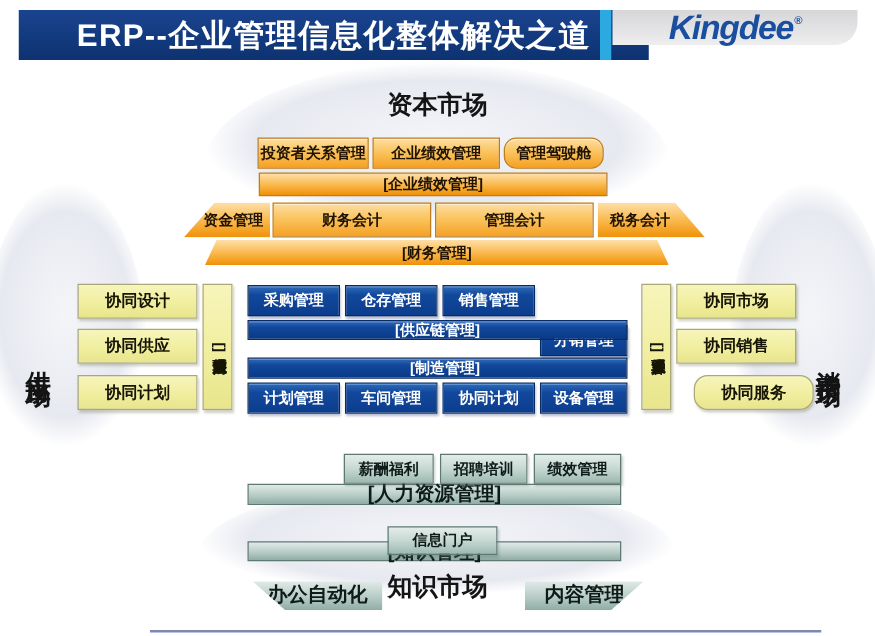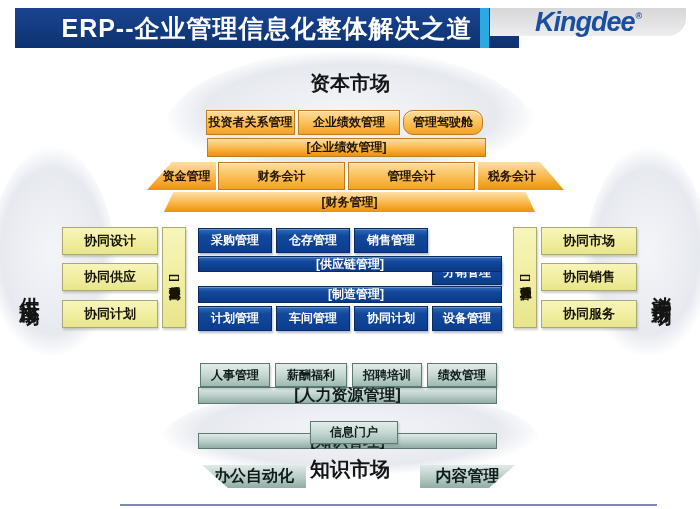--- a/index.html
+++ b/index.html
@@ -129,36 +129,35 @@
   <div class="abs bar-orange bar-fin" style="left:164px;top:192px;width:371px;height:20px;">[财务管理]</div>
 
   <div class="abs btn-yellow" style="left:62px;top:227px;width:96px;height:28px;">协同设计</div>
   <div class="abs btn-yellow" style="left:62px;top:263px;width:96px;height:28px;">协同供应</div>
   <div class="abs btn-yellow" style="left:62px;top:300px;width:96px;height:28px;">协同计划</div>
   <div class="abs btn-yellow vbar" style="left:162px;top:227px;width:24px;height:101px;">[供应商关系管理]</div>
 
   <div class="abs btn-yellow vbar" style="left:513px;top:227px;width:24px;height:101px;">[客户关系管理]</div>
   <div class="abs btn-yellow" style="left:541px;top:227px;width:96px;height:28px;">协同市场</div>
   <div class="abs btn-yellow" style="left:541px;top:263px;width:96px;height:28px;">协同销售</div>
-  <div class="abs btn-yellow" style="left:541px;top:300px;width:96px;height:28px;">协同服务</div>
+  <div class="abs btn-yellow" style="left:555px;top:300px;width:96px;height:28px;border-radius:11px;">协同服务</div>
 
   <div class="abs btn-blue" style="left:198px;top:228px;width:74px;height:25px;">采购管理</div>
   <div class="abs btn-blue" style="left:276px;top:228px;width:74px;height:25px;">仓存管理</div>
   <div class="abs btn-blue" style="left:354px;top:228px;width:74px;height:25px;">销售管理</div>
   <div class="abs btn-blue" style="left:432px;top:228px;width:70px;height:25px;margin-top:32px;">分销管理</div>
   <div class="abs bar-blue" style="left:198px;top:256px;width:304px;height:16px;">[供应链管理]</div>
 
   <div class="abs bar-blue" style="left:198px;top:286px;width:304px;height:17px;padding-left:12px;">[制造管理]</div>
   <div class="abs btn-blue" style="left:198px;top:306px;width:74px;height:25px;">计划管理</div>
   <div class="abs btn-blue" style="left:276px;top:306px;width:74px;height:25px;">车间管理</div>
   <div class="abs btn-blue" style="left:354px;top:306px;width:74px;height:25px;">协同计划</div>
   <div class="abs btn-blue" style="left:432px;top:306px;width:70px;height:25px;">设备管理</div>
 
   <div class="abs bar-teal" style="left:198px;top:343px;width:299px;height:17px;">[人力资源管理]</div>
-  <div class="abs btn-teal" style="left:200px;top:363px;width:70px;height:24px;">人事管理</div>
   <div class="abs btn-teal" style="left:275px;top:363px;width:72px;height:24px;">薪酬福利</div>
   <div class="abs btn-teal" style="left:352px;top:363px;width:70px;height:24px;">招聘培训</div>
   <div class="abs btn-teal" style="left:427px;top:363px;width:70px;height:24px;">绩效管理</div>
 
   <div class="abs bar-teal" style="left:198px;top:389px;width:299px;height:16px;">[知识管理]</div>
   <div class="abs bar-teal trap-l" style="left:202px;top:421px;width:104px;height:23px;">办公自动化</div>
   <div class="abs btn-teal" style="left:310px;top:421px;width:88px;height:23px;">信息门户</div>
   <div class="abs bar-teal trap-r" style="left:420px;top:421px;width:95px;height:23px;">内容管理</div>
 
   <div class="abs footer-line" style="left:120px;top:504px;width:537px;height:2px;"></div>

